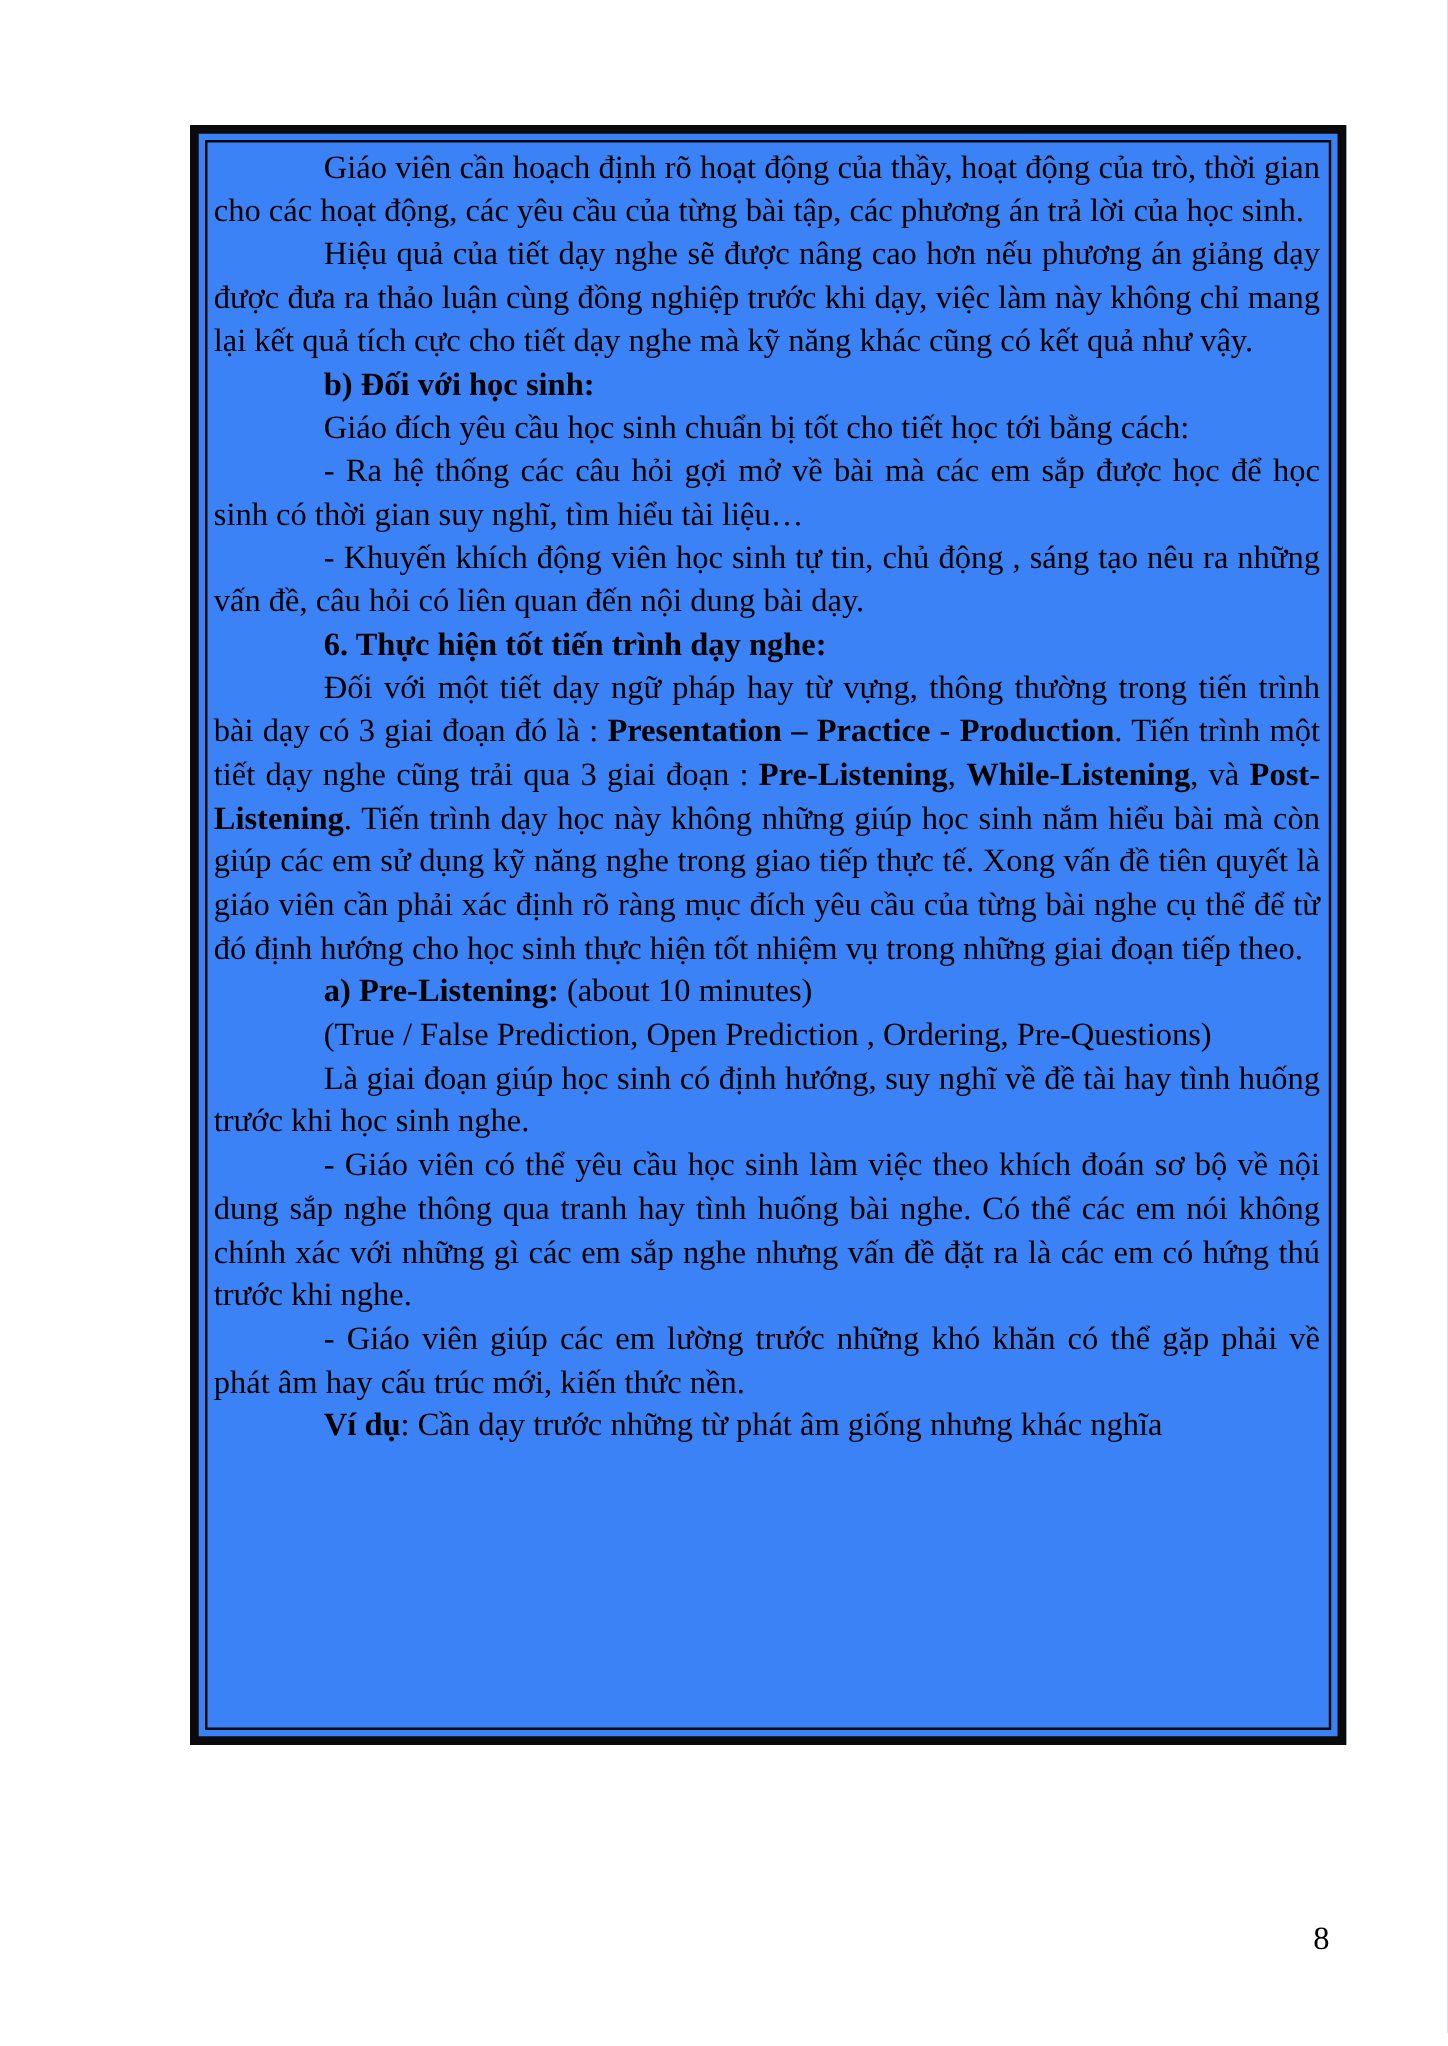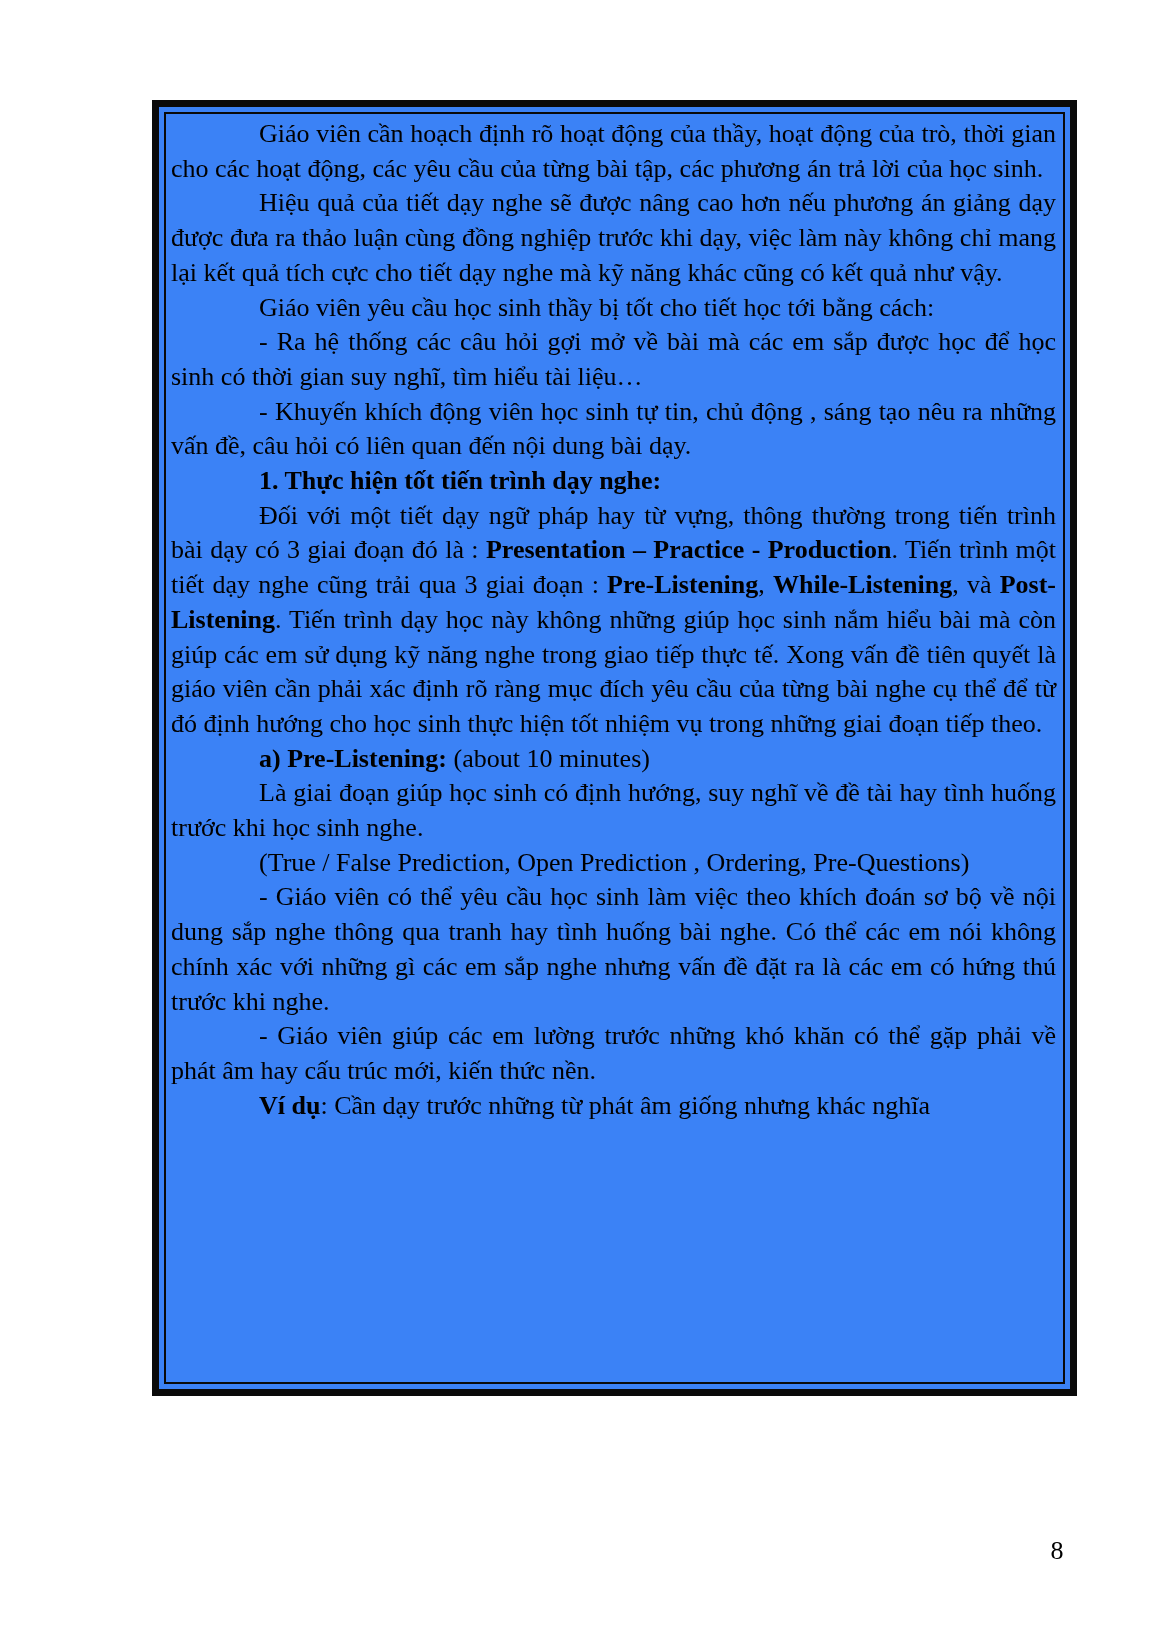--- a/index.html
+++ b/index.html
@@ -55,27 +55,28 @@
     color: #000000;
   }
 </style>
 </head>
 <body>
 
 <div class="doc-frame">
   <div class="doc-frame-inner">
       <p class="para"><span>Giáo viên cần hoạch định rõ hoạt động của thầy, hoạt động của trò, thời gian cho các hoạt động, các yêu cầu của từng bài tập, các phương án trả lời của học sinh.</span></p>
       <p class="para"><span>Hiệu quả của tiết dạy nghe sẽ được nâng cao hơn nếu phương án giảng dạy được đưa ra thảo luận cùng đồng nghiệp trước khi dạy, việc làm này không chỉ mang lại kết quả tích cực cho tiết dạy nghe mà kỹ năng khác cũng có kết quả như vậy.</span></p>
-      <p class="para"><span>Giáo viên yêu cầu học sinh thầy bị tốt cho tiết học tới bằng cách:</span></p>
+      <p class="para"><span class="run-b">b) Đối với học sinh:</span></p>
+      <p class="para"><span>Giáo đích yêu cầu học sinh chuẩn bị tốt cho tiết học tới bằng cách:</span></p>
       <p class="para"><span>- Ra hệ thống các câu hỏi gợi mở về bài mà các em sắp được học để học sinh có thời gian suy nghĩ, tìm hiểu tài liệu…</span></p>
       <p class="para"><span>- Khuyến khích động viên học sinh tự tin, chủ động , sáng tạo nêu ra những vấn đề, câu hỏi có liên quan đến nội dung bài dạy.</span></p>
-      <p class="para"><span class="run-b">1. Thực hiện tốt tiến trình dạy nghe:</span></p>
+      <p class="para"><span class="run-b">6. Thực hiện tốt tiến trình dạy nghe:</span></p>
       <p class="para"><span>Đối với một tiết dạy ngữ pháp hay từ vựng, thông thường trong tiến trình bài dạy có 3 giai đoạn đó là : </span><span class="run-b">Presentation – Practice - Production</span><span>. Tiến trình một tiết dạy nghe cũng trải qua 3 giai đoạn : </span><span class="run-bi">Pre-Listening</span><span>, </span><span class="run-bi">While-Listening</span><span>, và </span><span class="run-bi">Post-Listening</span><span>. Tiến trình dạy học này không những giúp học sinh nắm hiểu bài mà còn giúp các em sử dụng kỹ năng nghe trong giao tiếp thực tế. Xong vấn đề tiên quyết là giáo viên cần phải xác định rõ ràng mục đích yêu cầu của từng bài nghe cụ thể để từ đó định hướng cho học sinh thực hiện tốt nhiệm vụ trong những giai đoạn tiếp theo.</span></p>
       <p class="para"><span class="run-b">a) Pre-Listening:</span><span> (about 10 minutes)</span></p>
+      <p class="para"><span>(True / False Prediction, Open Prediction , Ordering, Pre-Questions)</span></p>
       <p class="para"><span>Là giai đoạn giúp học sinh có định hướng, suy nghĩ về đề tài hay tình huống trước khi học sinh nghe.</span></p>
-      <p class="para"><span>(True / False Prediction, Open Prediction , Ordering, Pre-Questions)</span></p>
       <p class="para"><span>- Giáo viên có thể yêu cầu học sinh làm việc theo khích đoán sơ bộ về nội dung sắp nghe thông qua tranh hay tình huống bài nghe. Có thể các em nói không chính xác với những gì các em sắp nghe  nhưng vấn đề đặt ra là các em có hứng thú trước khi nghe.</span></p>
       <p class="para"><span>- Giáo viên giúp các em lường trước những khó khăn có thể gặp phải về phát âm hay cấu trúc mới, kiến thức nền.</span></p>
       <p class="para"><span class="run-bi">Ví dụ</span><span>: Cần dạy trước những từ phát âm giống nhưng khác nghĩa</span></p>
     </div>
 </div>
 
 <div class="page-number">8</div>
 
 </body></html>

